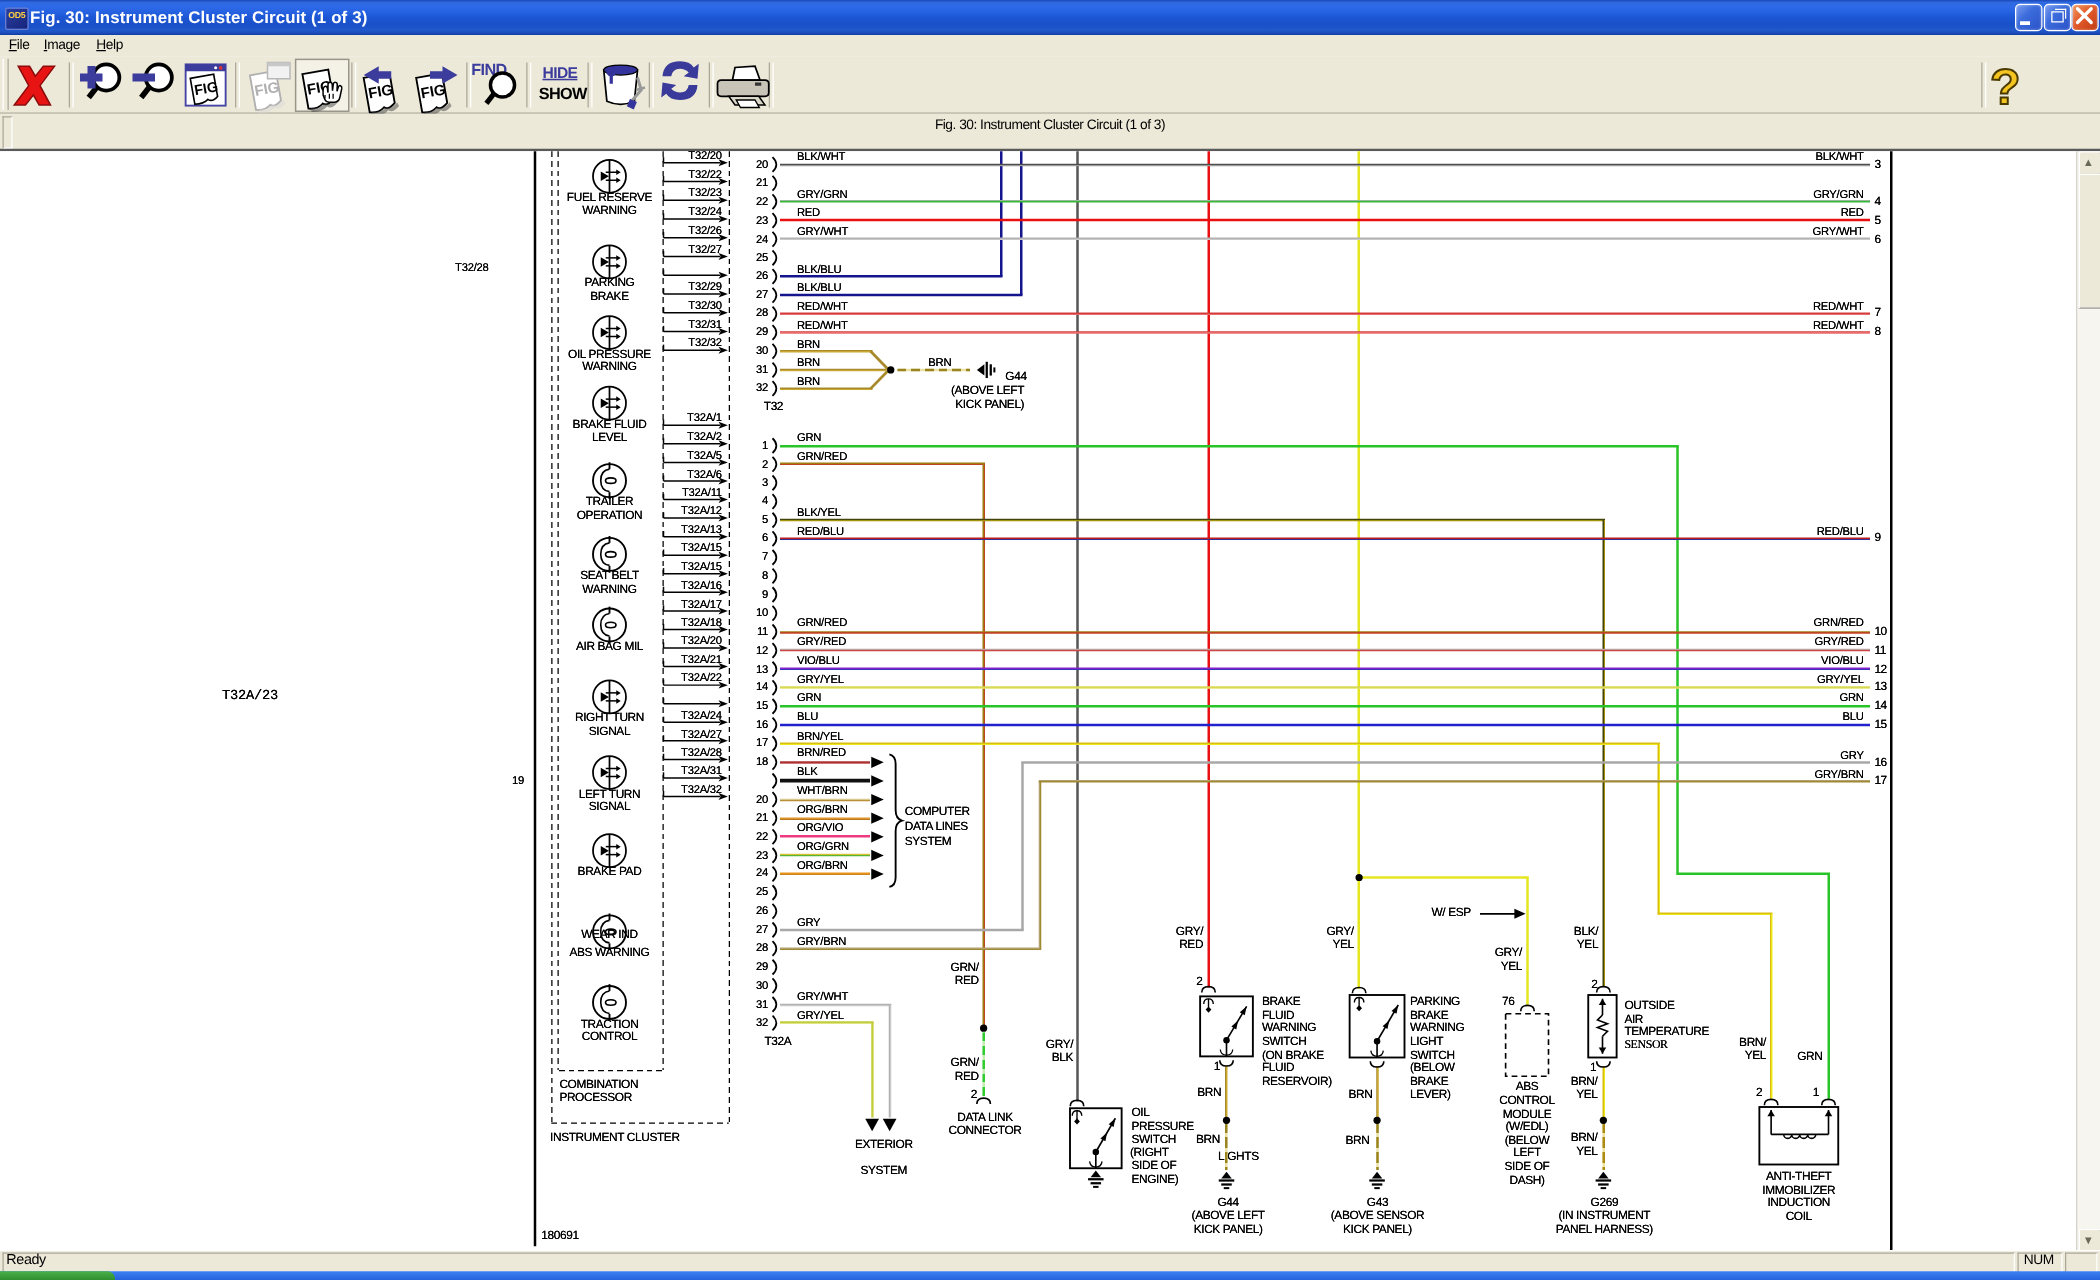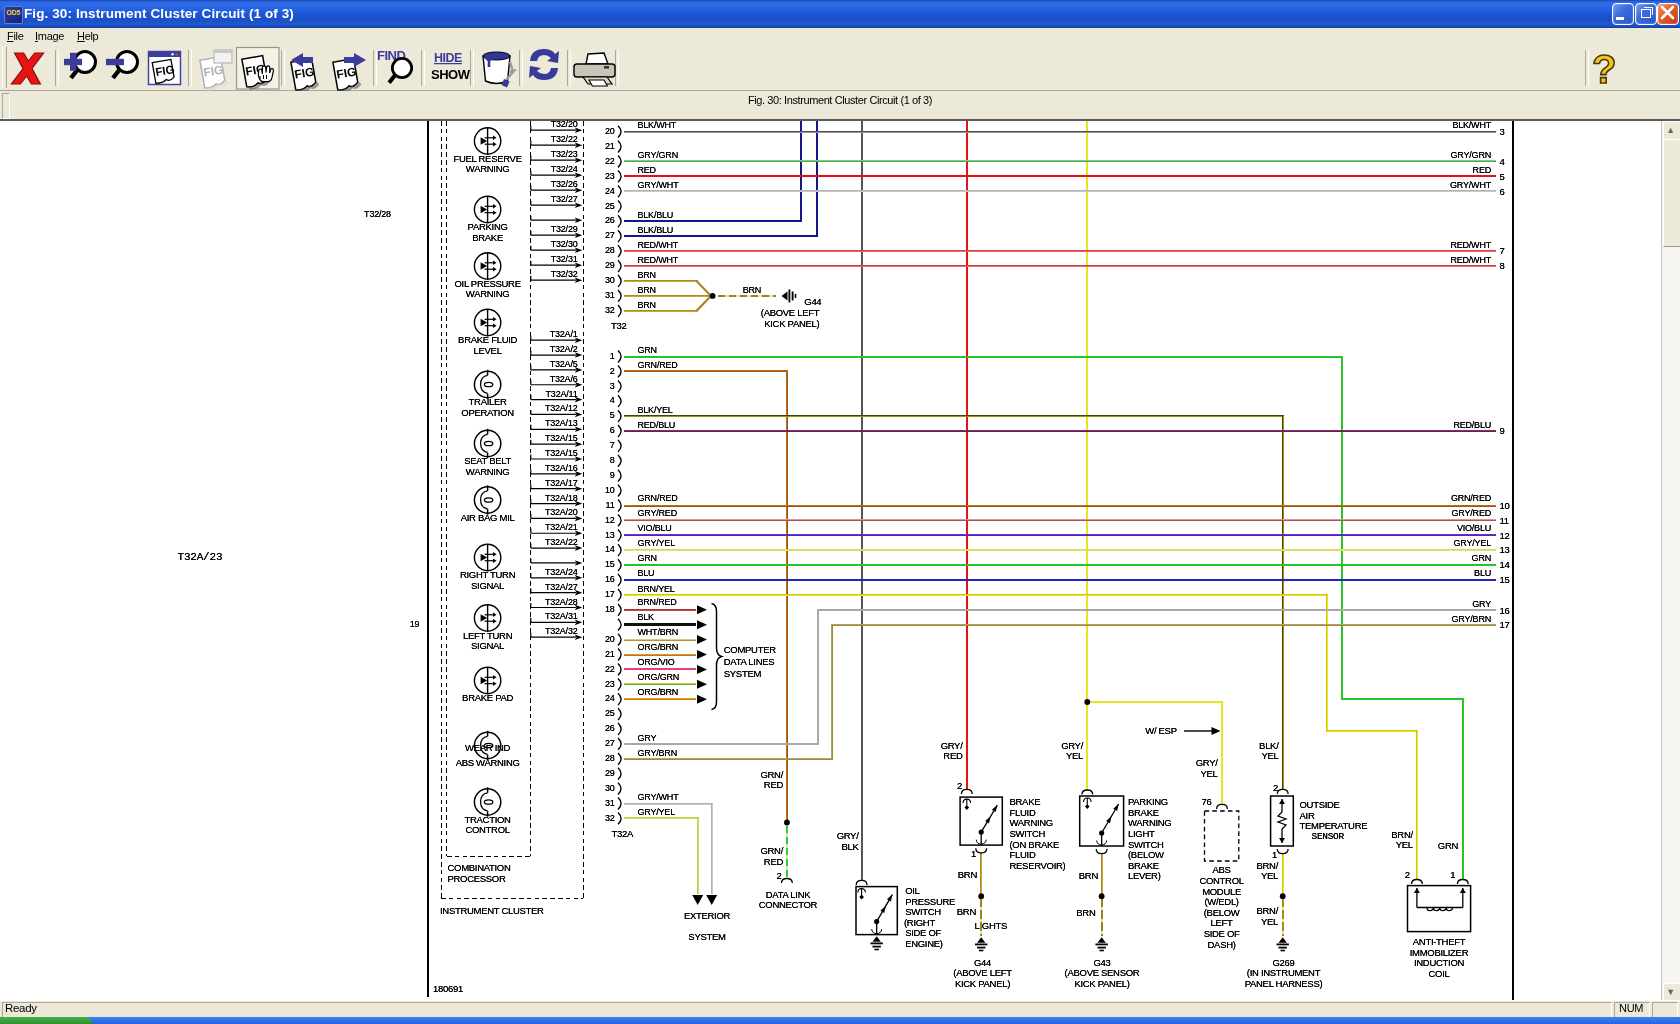--- a/index.html
+++ b/index.html
@@ -447,21 +447,21 @@
 <div style="position:absolute;top:839.6px;font-family:'Liberation Sans',sans-serif;font-size:9.5px;line-height:9.5px;color:#000;font-weight:normal;white-space:nowrap;text-shadow:0 0 0.35px #000;letter-spacing:-0.3px;left:1128px;">SWITCH</div>
 <div style="position:absolute;top:850.2px;font-family:'Liberation Sans',sans-serif;font-size:9.5px;line-height:9.5px;color:#000;font-weight:normal;white-space:nowrap;text-shadow:0 0 0.35px #000;letter-spacing:-0.3px;left:1128px;">(BELOW</div>
 <div style="position:absolute;top:860.8000000000001px;font-family:'Liberation Sans',sans-serif;font-size:9.5px;line-height:9.5px;color:#000;font-weight:normal;white-space:nowrap;text-shadow:0 0 0.35px #000;letter-spacing:-0.3px;left:1128px;">BRAKE</div>
 <div style="position:absolute;top:871.4000000000001px;font-family:'Liberation Sans',sans-serif;font-size:9.5px;line-height:9.5px;color:#000;font-weight:normal;white-space:nowrap;text-shadow:0 0 0.35px #000;letter-spacing:-0.3px;left:1128px;">LEVER)</div>
 <div style="position:absolute;top:740.8px;font-family:'Liberation Sans',sans-serif;font-size:9.5px;line-height:9.5px;color:#000;font-weight:normal;white-space:nowrap;text-shadow:0 0 0.35px #000;letter-spacing:-0.3px;left:878.5px;width:400px;text-align:right;">BLK/</div>
 <div style="position:absolute;top:751.3px;font-family:'Liberation Sans',sans-serif;font-size:9.5px;line-height:9.5px;color:#000;font-weight:normal;white-space:nowrap;text-shadow:0 0 0.35px #000;letter-spacing:-0.3px;left:878.5px;width:400px;text-align:right;">YEL</div>
 <div style="position:absolute;top:783.3px;font-family:'Liberation Sans',sans-serif;font-size:9.5px;line-height:9.5px;color:#000;font-weight:normal;white-space:nowrap;text-shadow:0 0 0.35px #000;letter-spacing:-0.3px;left:878px;width:400px;text-align:right;">2</div>
 <div style="position:absolute;top:800.1px;font-family:'Liberation Sans',sans-serif;font-size:9.5px;line-height:9.5px;color:#000;font-weight:normal;white-space:nowrap;text-shadow:0 0 0.35px #000;letter-spacing:-0.3px;left:1299.5px;">OUTSIDE</div>
 <div style="position:absolute;top:810.7px;font-family:'Liberation Sans',sans-serif;font-size:9.5px;line-height:9.5px;color:#000;font-weight:normal;white-space:nowrap;text-shadow:0 0 0.35px #000;letter-spacing:-0.3px;left:1299.5px;">AIR</div>
 <div style="position:absolute;top:821.3000000000001px;font-family:'Liberation Sans',sans-serif;font-size:9.5px;line-height:9.5px;color:#000;font-weight:normal;white-space:nowrap;text-shadow:0 0 0.35px #000;letter-spacing:-0.3px;left:1299.5px;">TEMPERATURE</div>
-<div style="position:absolute;top:831.9px;font-family:Liberation Mono, monospace;font-size:9.5px;line-height:9.5px;color:#000;font-weight:normal;white-space:nowrap;text-shadow:0 0 0.35px #000;letter-spacing:-0.3px;left:1299.5px;margin-left:12px;">SENSOR</div>
+<div style="position:absolute;top:831.9px;font-family:Liberation Serif, serif;font-size:9.5px;line-height:9.5px;color:#000;font-weight:normal;white-space:nowrap;text-shadow:0 0 0.35px #000;letter-spacing:-0.3px;left:1299.5px;">SENSOR</div>
 <div style="position:absolute;top:850.3px;font-family:'Liberation Sans',sans-serif;font-size:9.5px;line-height:9.5px;color:#000;font-weight:normal;white-space:nowrap;text-shadow:0 0 0.35px #000;letter-spacing:-0.3px;left:877px;width:400px;text-align:right;">1</div>
 <div style="position:absolute;left:1281.7px;top:853.3px;width:2px;height:41.0px;background:linear-gradient(90deg,#d8c012 0,#d8c012 50%,#eee81a 50%,#eee81a 100%);"></div>
 <div style="position:absolute;top:860.5px;font-family:'Liberation Sans',sans-serif;font-size:9.5px;line-height:9.5px;color:#000;font-weight:normal;white-space:nowrap;text-shadow:0 0 0.35px #000;letter-spacing:-0.3px;left:878px;width:400px;text-align:right;">BRN/</div>
 <div style="position:absolute;top:871.0px;font-family:'Liberation Sans',sans-serif;font-size:9.5px;line-height:9.5px;color:#000;font-weight:normal;white-space:nowrap;text-shadow:0 0 0.35px #000;letter-spacing:-0.3px;left:878px;width:400px;text-align:right;">YEL</div>
 <div style="position:absolute;left:1281.7px;top:898.2px;width:2px;height:38.09999999999991px;background:#eee49a;"></div>
 <div style="position:absolute;left:1281.7px;top:898.2px;width:2px;height:38.09999999999991px;background:repeating-linear-gradient(180deg,#ab8b10 0,#ab8b10 8.5px,transparent 8.5px,transparent 12.0px);"></div>
 <div style="position:absolute;top:906.3px;font-family:'Liberation Sans',sans-serif;font-size:9.5px;line-height:9.5px;color:#000;font-weight:normal;white-space:nowrap;text-shadow:0 0 0.35px #000;letter-spacing:-0.3px;left:878px;width:400px;text-align:right;">BRN/</div>
 <div style="position:absolute;top:916.8px;font-family:'Liberation Sans',sans-serif;font-size:9.5px;line-height:9.5px;color:#000;font-weight:normal;white-space:nowrap;text-shadow:0 0 0.35px #000;letter-spacing:-0.3px;left:878px;width:400px;text-align:right;">YEL</div>
 <div style="position:absolute;top:957.8px;font-family:'Liberation Sans',sans-serif;font-size:9.5px;line-height:9.5px;color:#000;font-weight:normal;white-space:nowrap;text-shadow:0 0 0.35px #000;letter-spacing:-0.3px;left:983.5px;width:600px;text-align:center;">G269</div>
 <div style="position:absolute;top:968.3px;font-family:'Liberation Sans',sans-serif;font-size:9.5px;line-height:9.5px;color:#000;font-weight:normal;white-space:nowrap;text-shadow:0 0 0.35px #000;letter-spacing:-0.3px;left:983.5px;width:600px;text-align:center;">(IN INSTRUMENT</div>

